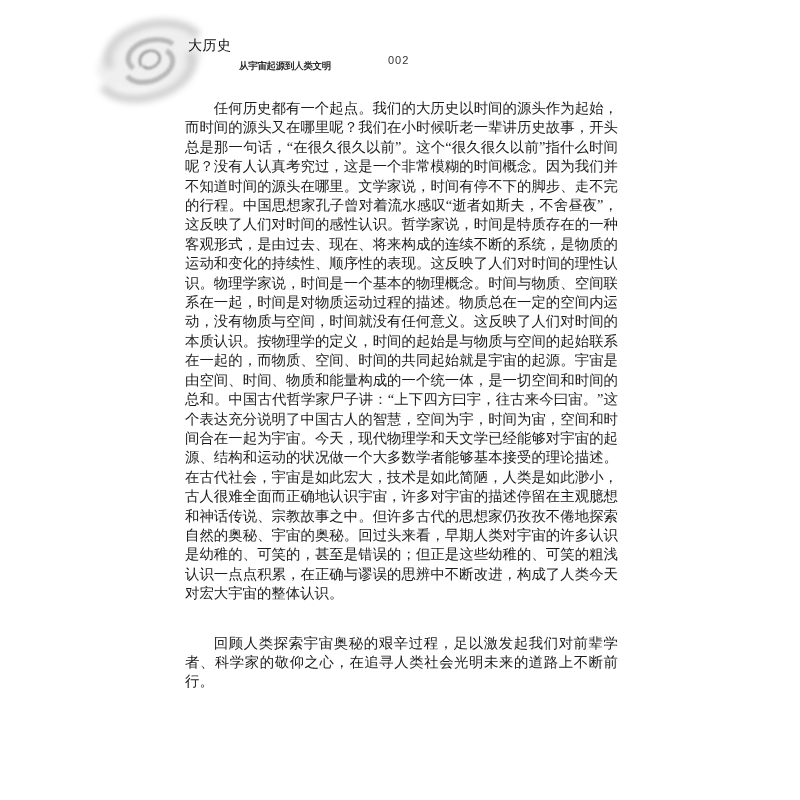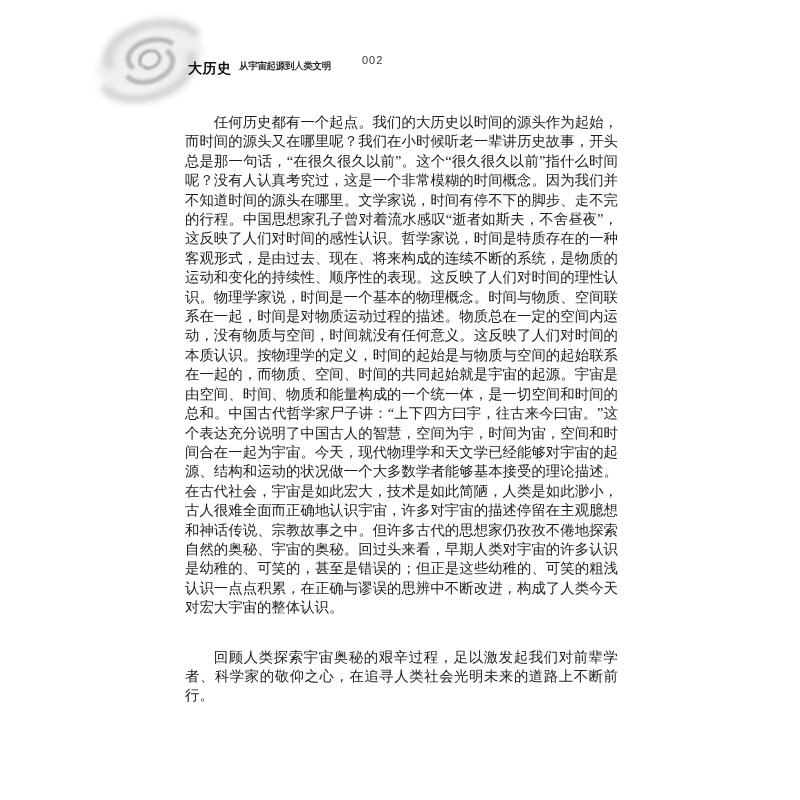--- a/index.html
+++ b/index.html
@@ -9,44 +9,44 @@
     background:#ffffff;
     overflow:hidden;
     font-family:"Liberation Serif", serif;
   }
   .galaxy {
     position:absolute; left:84px; top:12px;
     width:126px; height:100px;
     pointer-events:none;
   }
   .hdr-title {
-    position:absolute; left:188px; top:60px;
-    font-size:14px; font-weight:bold; color:#111;
+    position:absolute; left:188px; top:37px;
+    font-size:14px; font-weight:normal; color:#111;
     font-family:"Liberation Sans", sans-serif;
     letter-spacing:0.5px; white-space:nowrap;
   }
   .hdr-subtitle {
     position:absolute; left:239px; top:60px;
     font-size:9.5px; font-weight:bold; color:#2a2a2a;
     white-space:nowrap; letter-spacing:-0.3px;
   }
   .hdr-page {
-    position:absolute; left:362px; top:54px;
+    position:absolute; left:388px; top:54px;
     font-size:11px; color:#333;
     font-family:"Liberation Sans", sans-serif;
     letter-spacing:1px;
   }
   .body-text {
     position:absolute; left:185px; top:94px; width:433px;
     color:#1c1c1c;
     font-size:14.4px; line-height:19.4px;
     text-align:justify;
   }
   .body-text p { margin:0; text-indent:2em; }
-  .body-text p.p2 { margin-top:19px; }
+  .body-text p.p2 { margin-top:5px; }
   .body-text p.p3 { margin-top:30px; }
 </style>
 </head>
 <body>
 
 <div class="page">
 
   <div class="galaxy">
     <svg width="126" height="100" viewBox="0 0 126 100" xmlns="http://www.w3.org/2000/svg">
       <defs>

